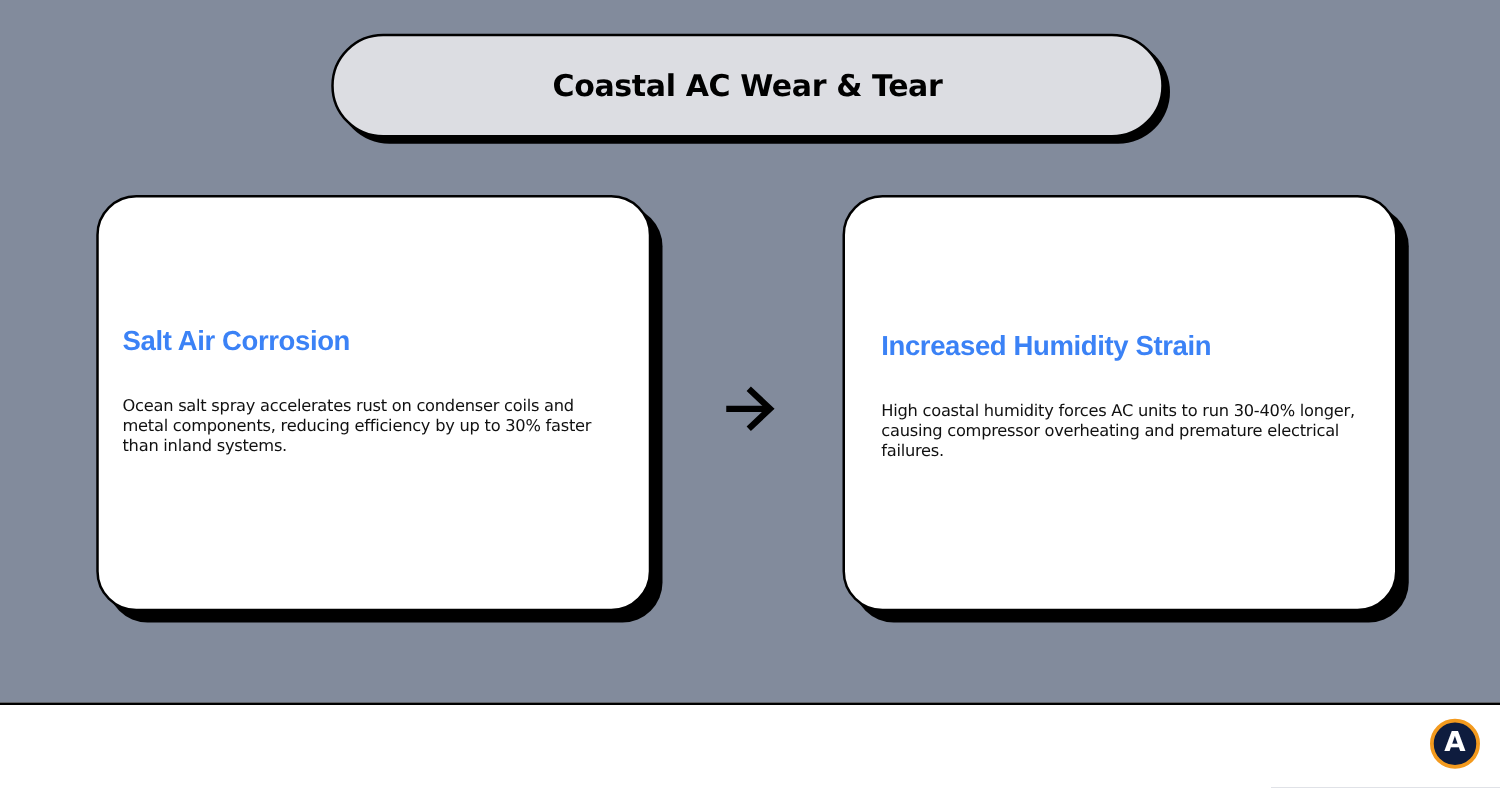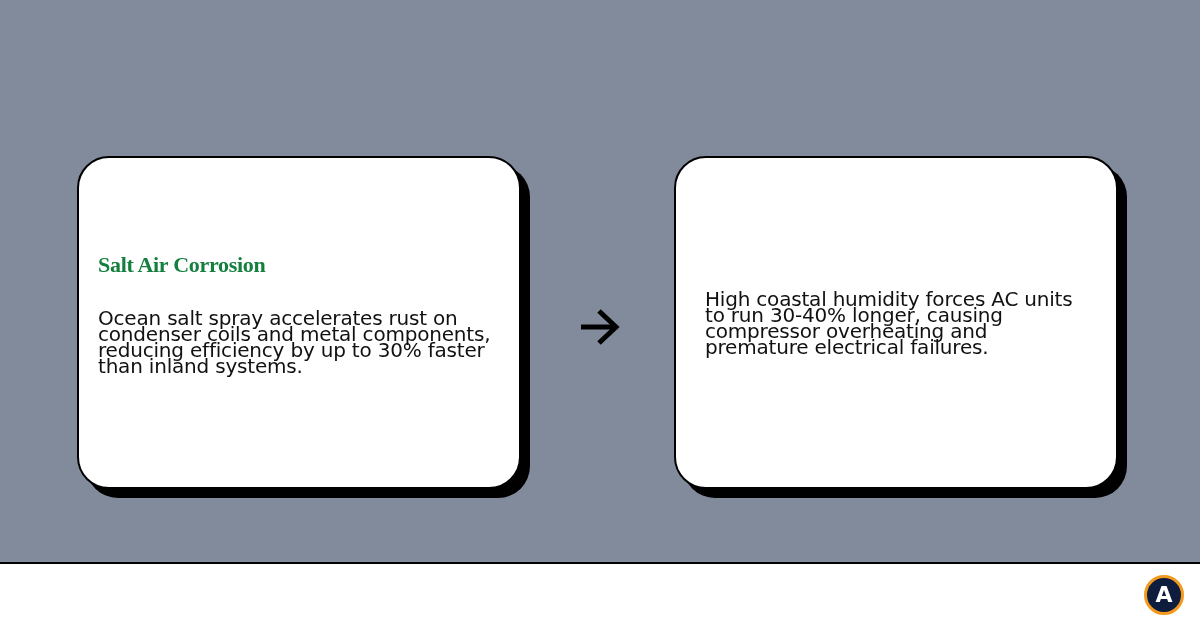--- a/index.html
+++ b/index.html
@@ -24,25 +24,25 @@
     }
     .card {
       position: absolute; top: 156px; width: 444px; height: 333px;
       background: #ffffff; border: 2px solid #000; border-radius: 32px;
       box-shadow: 9px 9px 0 0 #000;
       display: flex; flex-direction: column; justify-content: center;
     }
     .card.left { left: 77px; padding: 0 20px 0 19px; }
     .card.right { left: 674px; padding: 0 20px 0 29px; }
     .card-title {
-      font-family: Liberation Serif, serif; font-weight: bold; font-size: 22px;
-      color: #15803d; letter-spacing: -0.3px; margin-bottom: 32px;
+      font-family: Liberation Sans, sans-serif; font-weight: bold; font-size: 22px;
+      color: #3b82f6; letter-spacing: -0.3px; margin-bottom: 32px;
     }
     .card-desc {
-      font-family: "DejaVu Sans", sans-serif; font-size: 20px; line-height: 16px;
+      font-family: "DejaVu Sans", sans-serif; font-size: 13px; line-height: 16px;
       color: #111; letter-spacing: -0.2px;
     }
     .card.left .card-title { margin-top: -20px; }
     .card.right .card-title { margin-top: -12px; }
     .arrow {
       position: absolute; left: 578px; top: 305px; width: 44px; height: 44px;
     }
     .logo {
       position: absolute; left: 1144px; top: 575px; width: 40px; height: 40px;
       border-radius: 50%; background: #0e1c3e; border: 3px solid #f39a1e;
@@ -50,32 +50,36 @@
     }
     .logo-letter {
       font-family: "DejaVu Sans", sans-serif; font-weight: bold; font-size: 22px; color: #fff;
       line-height: 1;
     }
   </style>
 </head>
 <body>
 
 <div class="stage">
+  <div class="title-pill">
+    <span class="title-text">Coastal AC Wear &amp; Tear</span>
+  </div>
 
   <div class="card left">
     <div class="card-title">Salt Air Corrosion</div>
     <div class="card-desc">Ocean salt spray accelerates rust on condenser coils and metal components, reducing efficiency by up to 30% faster than inland systems.</div>
   </div>
 
   <svg class="arrow" viewBox="0 0 44 44">
     <line x1="3" y1="22" x2="38" y2="22" stroke="#000" stroke-width="5"></line>
     <polyline points="21,6 38,22 21,38" fill="none" stroke="#000" stroke-width="5"></polyline>
   </svg>
 
   <div class="card right">
+    <div class="card-title">Increased Humidity Strain</div>
     <div class="card-desc">High coastal humidity forces AC units to run 30-40% longer, causing compressor overheating and premature electrical failures.</div>
   </div>
 </div>
 
 <div class="stage-divider"></div>
 
 <div class="logo">
   <span class="logo-letter">A</span>
 </div>
 

